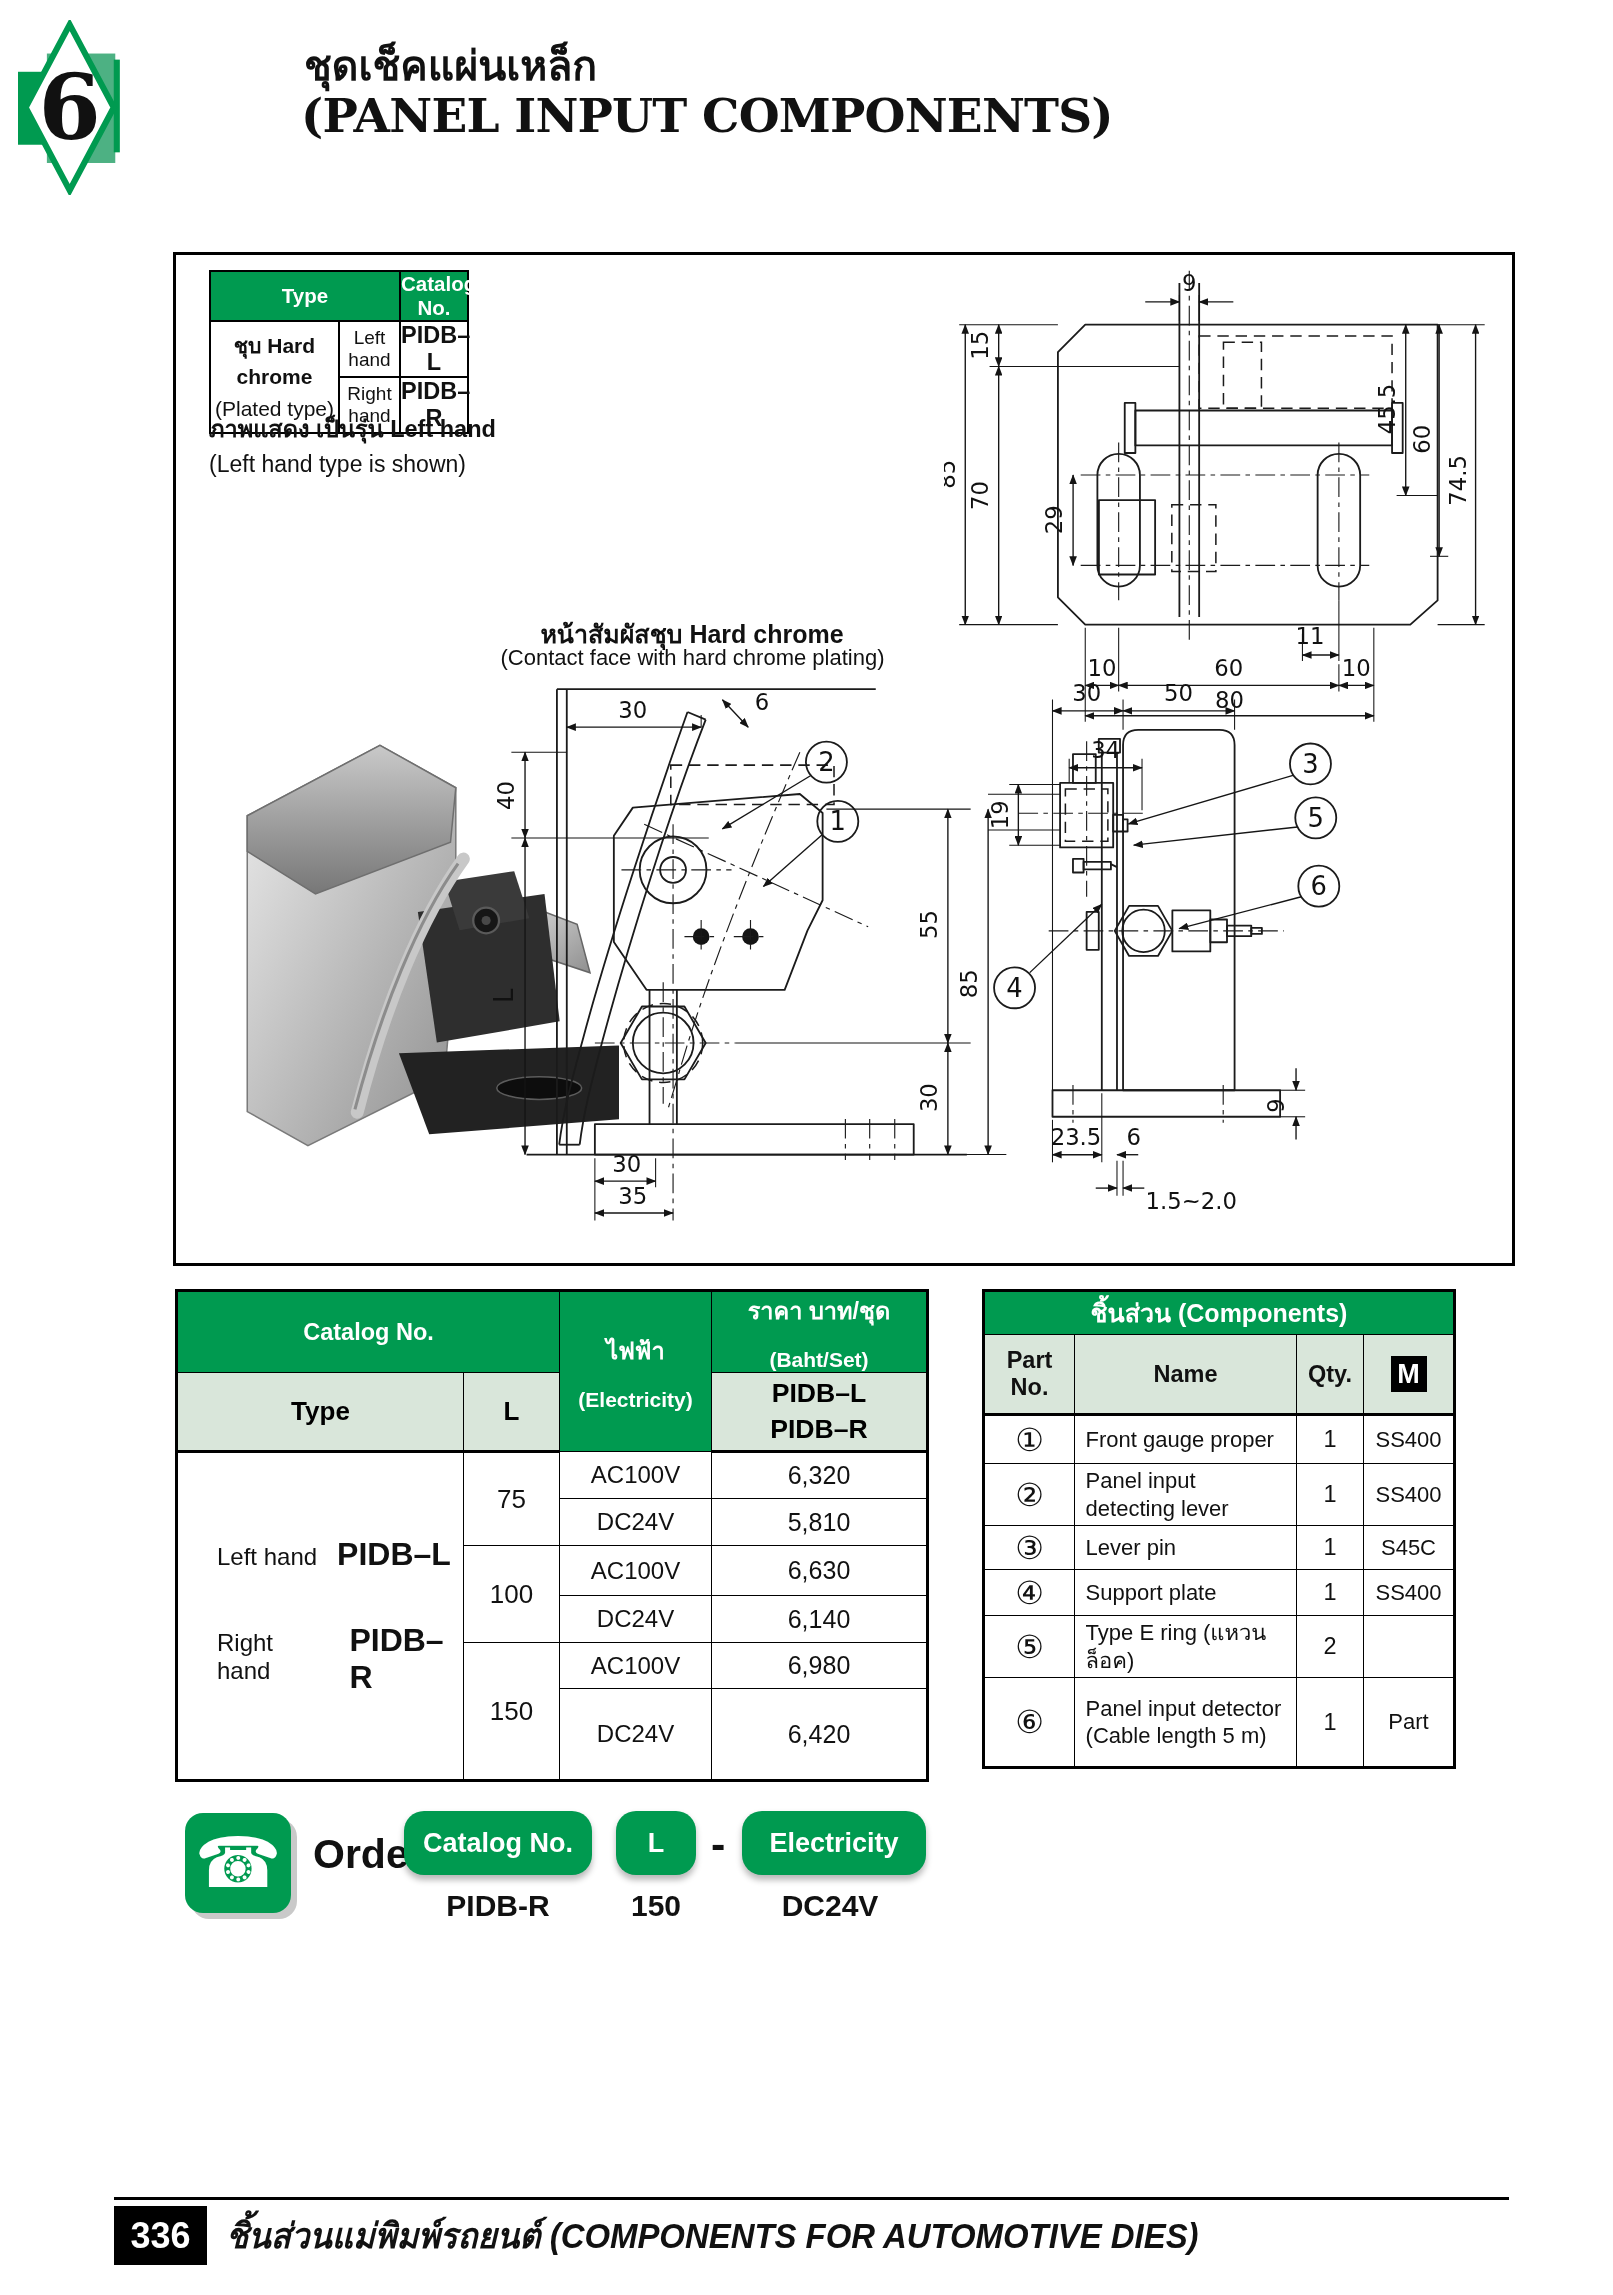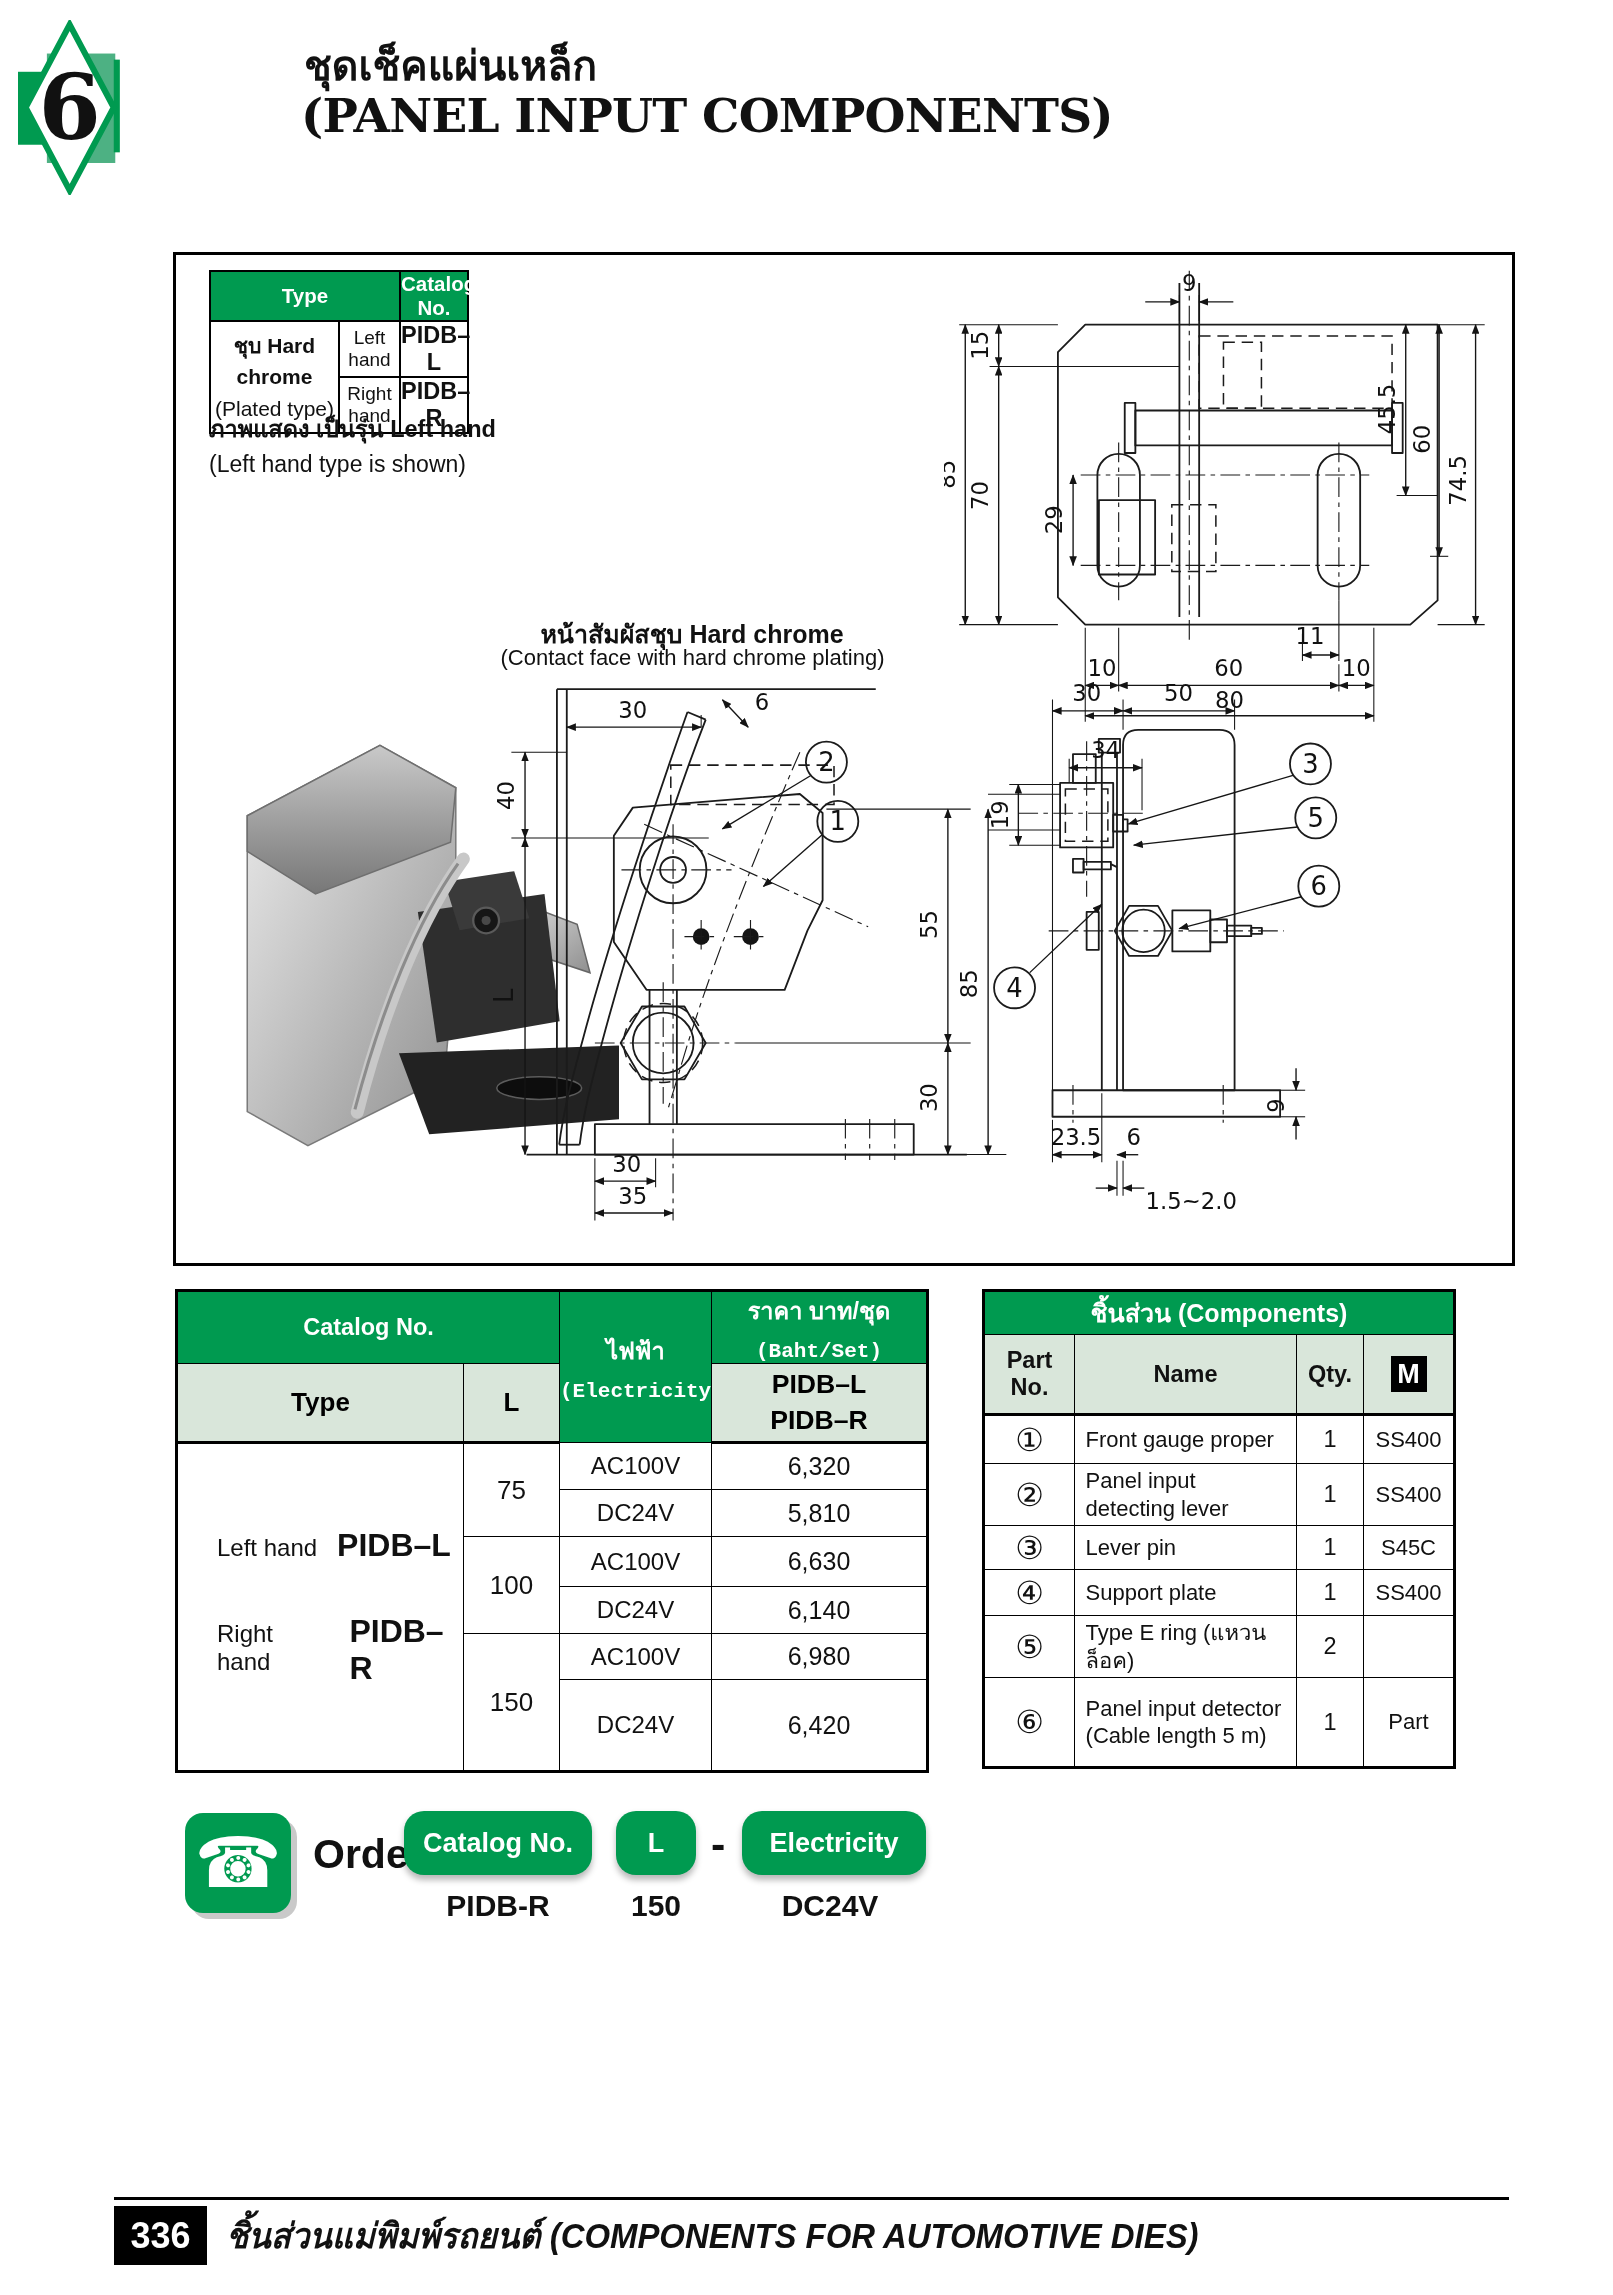--- a/index.html
+++ b/index.html
@@ -33,21 +33,21 @@
   .hd{stroke:#1b1b1b;stroke-width:2;fill:none;stroke-dasharray:15 9;}
   .cl{stroke:#1b1b1b;stroke-width:1.5;fill:none;stroke-dasharray:26 7 6 7;}
   .dm{stroke:#151515;stroke-width:1.8;fill:none;}
   .xt{stroke:#151515;stroke-width:1.4;fill:none;}
   .bk{fill:#141414;stroke:none;}
 
   
   .ptable{border-collapse:collapse;table-layout:fixed;border:3px solid #000;}
   .ptable th,.ptable td{border:1.5px solid #000;padding:0;text-align:center;vertical-align:middle;overflow:hidden;}
   .ptable th.g{background:#009a50;color:#fff;font-size:23.5px;font-weight:bold;}
-  .ptable th.g .sub{font-size:21px;font-weight:bold;margin-top:11px;font-family:Liberation Mono, monospace;}
+  .ptable th.g .sub{font-size:21px;font-weight:bold;margin-top:19px;}
   .ptable th.p{background:#d9e6da;color:#000;font-size:26px;font-weight:bold;}
   .ptable th.models div{font-size:26.6px;line-height:1.35;}
   .ptable .h2 th{border-bottom:3.8px solid #000;}
   .ptable td{font-size:24px;}
   .ptable td.lc{font-size:26px;}
   .ptable td.price{font-size:25px;}
   .typecell{text-align:left !important;}
   .typecell .row{display:flex;align-items:baseline;gap:20px;padding-left:39px;}
   .typecell .row .hd-lbl{font-size:24px;}
   .typecell .row b{font-size:32px;letter-spacing:0;}

